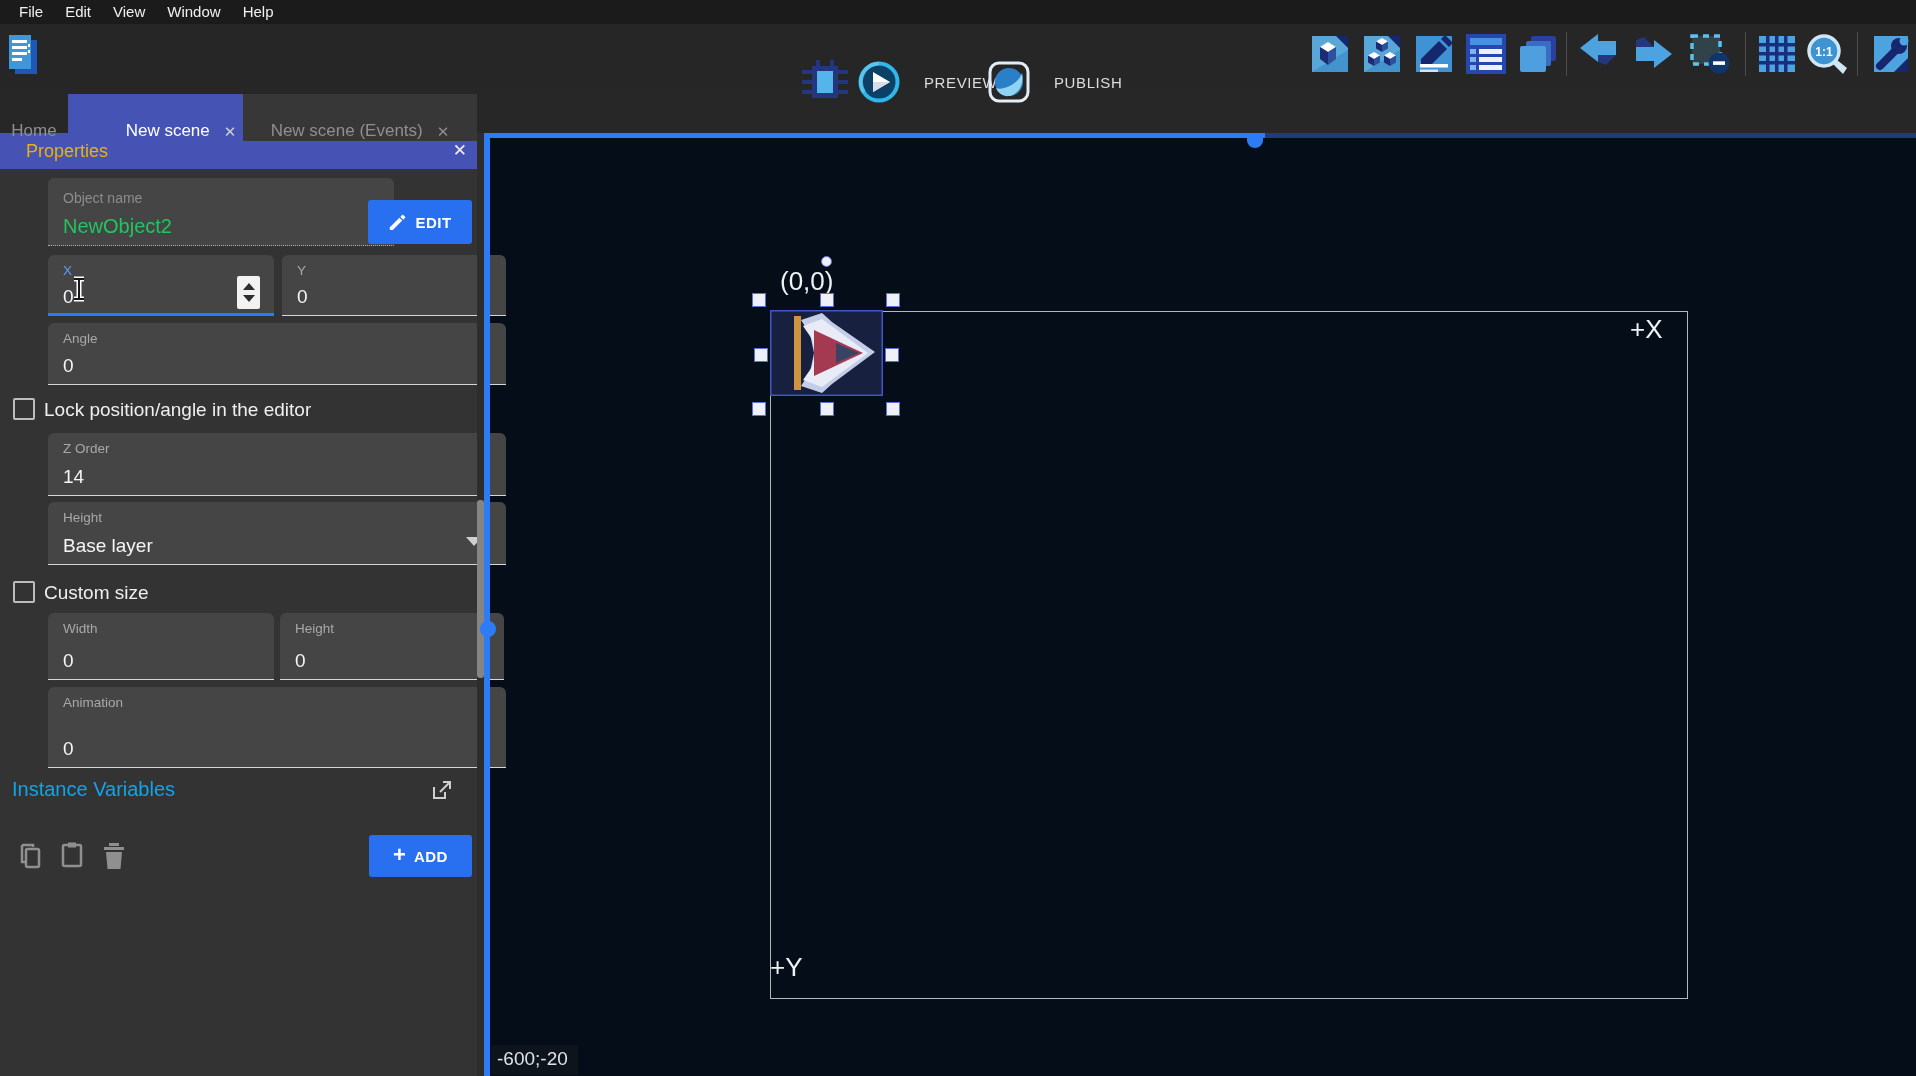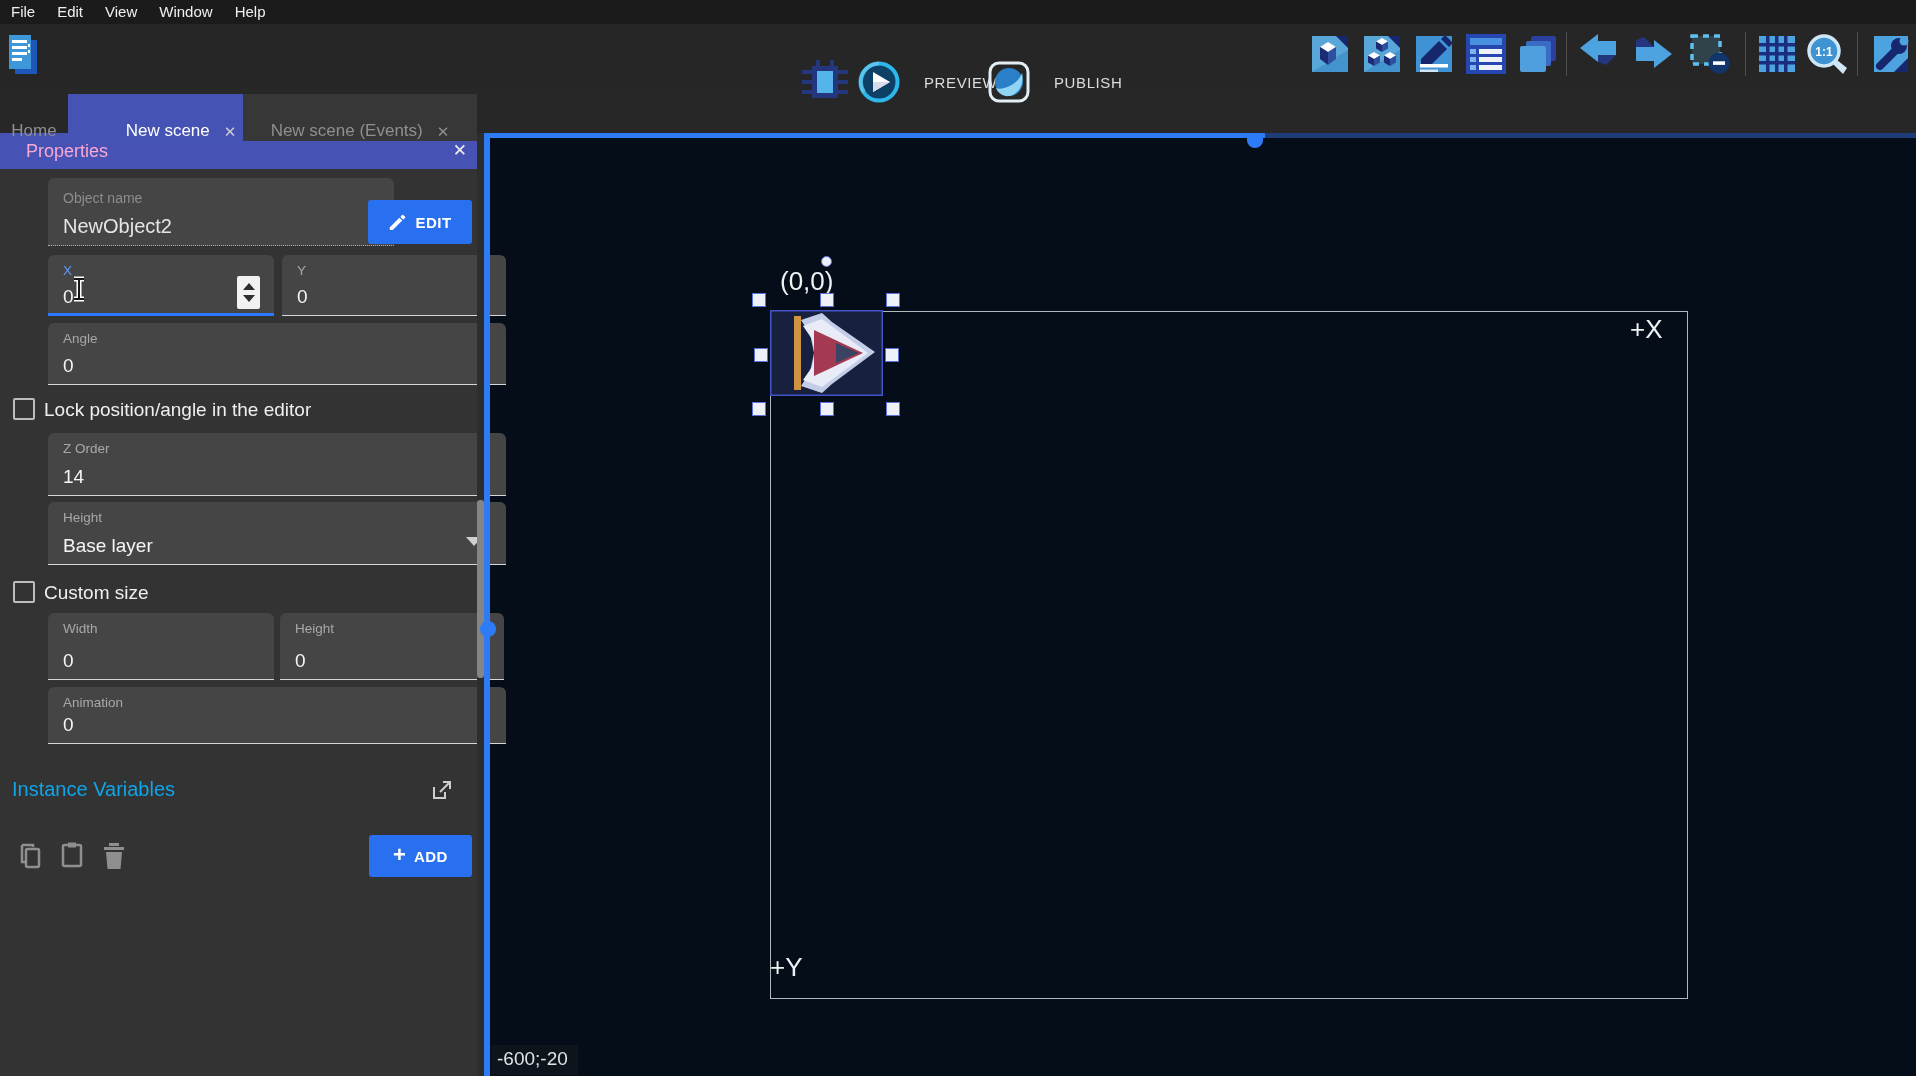--- a/index.html
+++ b/index.html
@@ -7,21 +7,21 @@
   body {
     position:relative; background:#040d18;
     font-family:"Liberation Sans","DejaVu Sans",sans-serif;
     -webkit-font-smoothing:antialiased;
   }
   .abs { position:absolute; }
   svg { display:block; }
 
   
   .menubar { left:0; top:0; width:1916px; height:24px; background:#1b1b1b;
-    display:flex; align-items:center; z-index:30; }
+    display:flex; align-items:center; padding-left:8px; z-index:30; }
   .menu-item { color:#f0f0f0; font-size:15px; padding:0 11px; line-height:24px; cursor:default; }
 
   
   .toolbar { left:0; top:24px; width:1916px; height:62px; background:#262626; z-index:29; }
   .tb-label { color:#dcdcdc; font-size:15px; letter-spacing:.6px; }
   .tb-btn { display:flex; align-items:center; gap:24px; }
   .tb-icon { width:44px; height:44px; top:8px; }
   .tb-sep { width:1px; height:44px; top:8px; background:#4d4d4d; }
 
   
@@ -30,30 +30,30 @@
     gap:14px; font-size:17px; color:#8f8f8f; }
   .tab.active { background:#4553b4; color:#ffffff; }
   .tab.inactive-solid { background:#373737; }
   .tab-close { font-size:15px; color:#cfcfcf; }
   .tab.inactive-solid .tab-close { color:#8f8f8f; }
 
   
   .panel { left:0; top:133px; width:484px; height:943px; background:#333333; z-index:20; }
   .panel-header { position:absolute; left:0; top:0; width:484px; height:36px; background:#4652b4;
     display:flex; align-items:center; }
-  .panel-title { color:#f9a8d4; font-size:18px; margin-left:26px; }
+  .panel-title { color:#eab308; font-size:18px; margin-left:26px; }
   .panel-close { position:absolute; right:17px; top:7px; color:#ececec; font-size:17px; }
 
   .field { position:absolute; background:#454545; border-radius:6px 6px 0 0;
     border-bottom:1px solid #d6d6d6;margin-left:36px; }
   .flabel { position:absolute; left:15px; top:8px; font-size:13.5px; color:#a8a8a8; }
   .fvalue { position:absolute; left:15px; bottom:7px; font-size:19px; color:#f5f5f5; }
   .field.disabled { border-bottom:1px dotted #ababab; }
   .field.disabled .flabel { color:#8d8d8d; }
-  .field.disabled .fvalue { color:#e5e5e5; font-size:20px; }
+  .field.disabled .fvalue { color:#22c55e; font-size:20px; }
   .field.focused { border-bottom:3px solid #2b79ff; }
   .field.focused .flabel { color:#5f9cff; }
 
   .spinner { position:absolute; right:14px; top:23px; width:23px; height:33px; background:#f2f2f2;
     border-radius:2px; display:flex; flex-direction:column; align-items:center; justify-content:center; gap:5px; }
   .sp-up { width:0; height:0; border-left:6px solid transparent; border-right:6px solid transparent;
     border-bottom:7px solid #2e2e2e; }
   .sp-dn { width:0; height:0; border-left:6px solid transparent; border-right:6px solid transparent;
     border-top:7px solid #2e2e2e; }
 
@@ -378,21 +378,21 @@
 
   <div class="field" style="left:12px; top:480px; width:226px; height:67px;">
     <span class="flabel">Width</span>
     <span class="fvalue">0</span>
   </div>
   <div class="field" style="left:244px; top:480px; width:224px; height:67px;">
     <span class="flabel">Height</span>
     <span class="fvalue">0</span>
   </div>
 
-  <div class="field" style="left:12px; top:554px; width:458px; height:57px;">
+  <div class="field" style="left:12px; top:554px; width:458px; height:81px;">
     <span class="flabel">Animation</span>
     <span class="fvalue">0</span>
   </div>
 
   <div class="iv-head" style="top:645px;">Instance Variables</div>
   <div class="abs" style="left:430px; top:646px;">
     <svg width="23" height="23" viewBox="0 0 23 23">
       <path d="M4 8 V19 H15 V13" fill="none" stroke="#cfcfcf" stroke-width="2"></path>
       <path d="M10 13 L19 4" fill="none" stroke="#cfcfcf" stroke-width="2"></path>
       <path d="M13 3 H20 V10" fill="none" stroke="#cfcfcf" stroke-width="2"></path>

